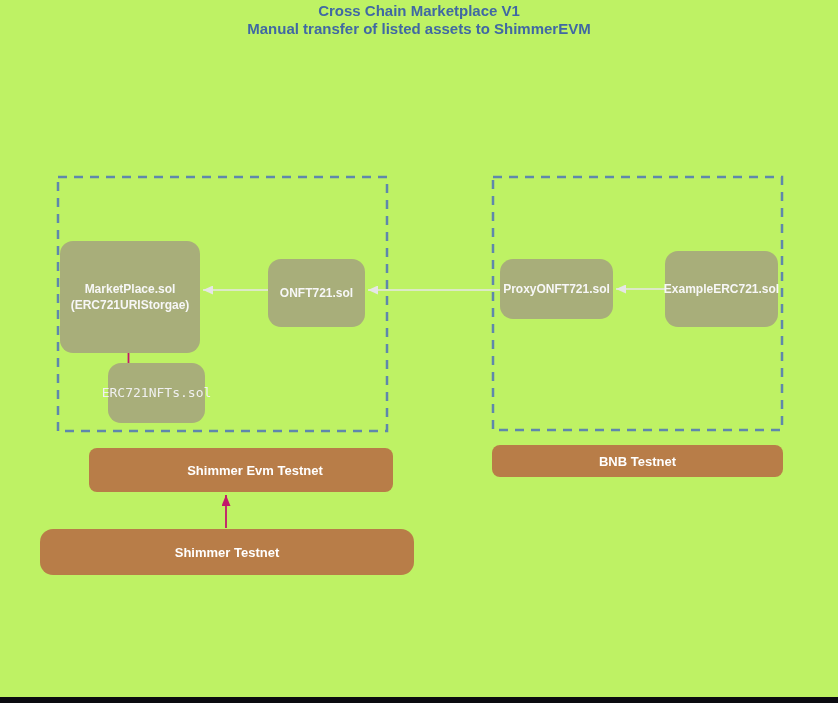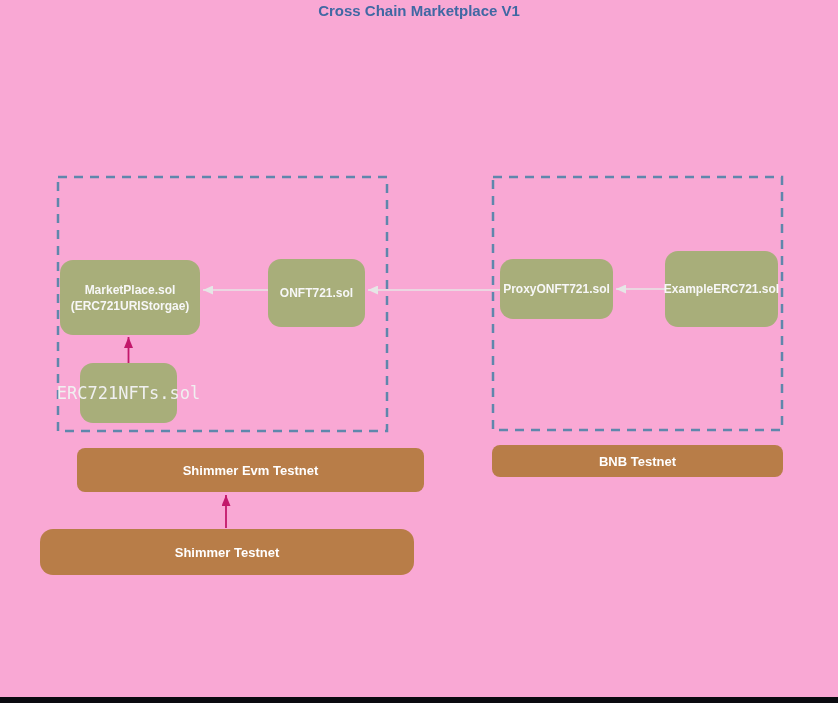--- a/index.html
+++ b/index.html
@@ -4,21 +4,21 @@
 <style>
   html, body {
     margin: 0;
     padding: 0;
     background: #1a2138;
   }
   .canvas {
     position: relative;
     width: 838px;
     height: 703px;
-    background: #f9a8d4;
+    background: #bef264;
     overflow: hidden;
     font-family: "Liberation Sans", sans-serif;
   }
   .title-block {
     position: absolute;
     top: 2px;
     left: 0;
     width: 100%;
     text-align: center;
     color: #4068a3;
@@ -43,59 +43,61 @@
     text-align: center;
     font-size: 12px;
     font-weight: bold;
     border-radius: 13px;
     white-space: pre-line;
     line-height: 16px;
   }
   .node.mono {
     font-family: "DejaVu Sans Mono", monospace;
     font-weight: normal;
-    font-size: 17px;
+    font-size: 13px;
     color: #f0f0f0;
+    margin-left: 28px;
   }
   .network {
     position: absolute;
     background: #b87d48;
     color: #ffffff;
     display: flex;
     align-items: center;
     justify-content: center;
     text-align: center;
     font-size: 13px;
     font-weight: bold;
     border-radius: 8px;
   }
-  #node-marketplace   { left: 60px;  top: 260px; width: 140px; height: 75px; }
+  #node-marketplace   { left: 60px;  top: 241px; width: 140px; height: 112px; }
   #node-onft721      { left: 268px; top: 259px; width: 97px;  height: 68px; }
   #node-erc721nfts   { left: 80px;  top: 363px; width: 97px;  height: 60px; }
   #node-proxyonft721 { left: 500px; top: 259px; width: 113px; height: 60px; text-align: right; }
   #node-exampleerc721{ left: 665px; top: 251px; width: 113px; height: 76px; }
-  #net-shimmer-evm   { left: 77px;  top: 448px; width: 347px; height: 44px; }
+  #net-shimmer-evm   { left: 89px;  top: 448px; width: 276px; height: 44px; padding-left: 28px; }
   #net-bnb           { left: 492px; top: 445px; width: 291px; height: 32px; }
   #net-shimmer       { left: 40px;  top: 529px; width: 374px; height: 46px; border-radius: 13px; }
   .bottom-strip {
     position: absolute;
     left: 0;
     bottom: 0;
     width: 100%;
     height: 6px;
     background: #0b0b10;
   }
 </style>
 </head>
 <body>
 
 <div class="canvas">
 
   <div class="title-block">
     <div>Cross Chain Marketplace V1</div>
+    <div>Manual transfer of listed assets to ShimmerEVM</div>
   </div>
 
   <svg class="arrow-layer" width="838" height="703" viewBox="0 0 838 703" xmlns="http://www.w3.org/2000/svg">
     <defs>
       <marker id="head-white" markerWidth="10" markerHeight="9" refX="10" refY="4.5" orient="auto" markerUnits="userSpaceOnUse">
         <polygon points="0,0 10,4.5 0,9" fill="#e6e6e6"></polygon>
       </marker>
       <marker id="head-pink" markerWidth="11" markerHeight="9" refX="11" refY="4.5" orient="auto" markerUnits="userSpaceOnUse">
         <polygon points="0,0 11,4.5 0,9" fill="#c2186b"></polygon>
       </marker>

